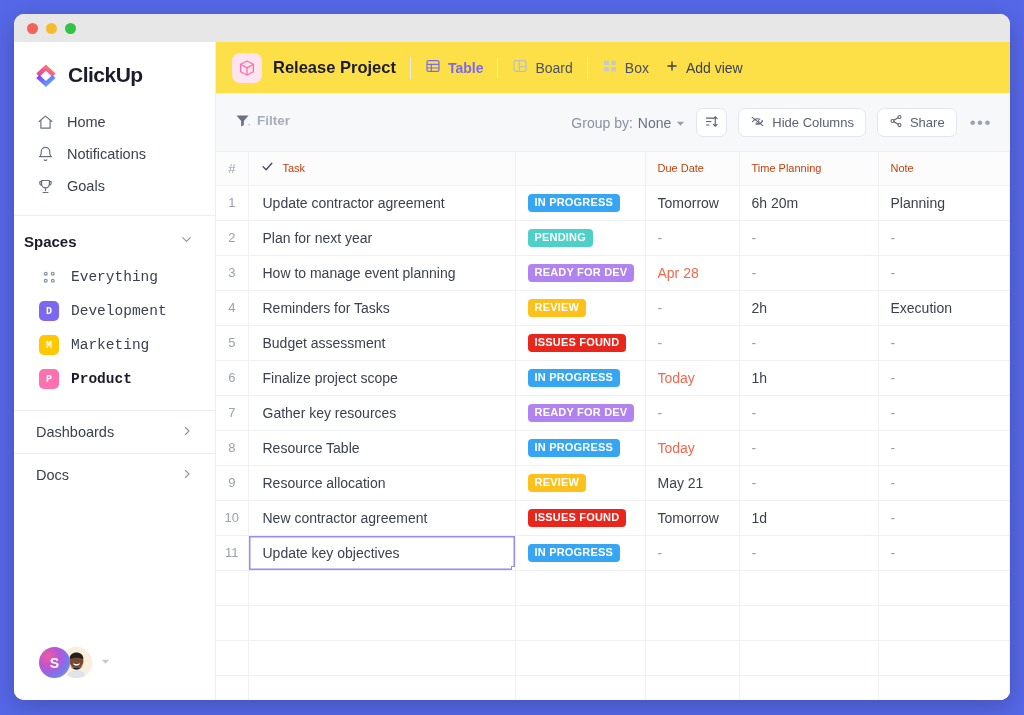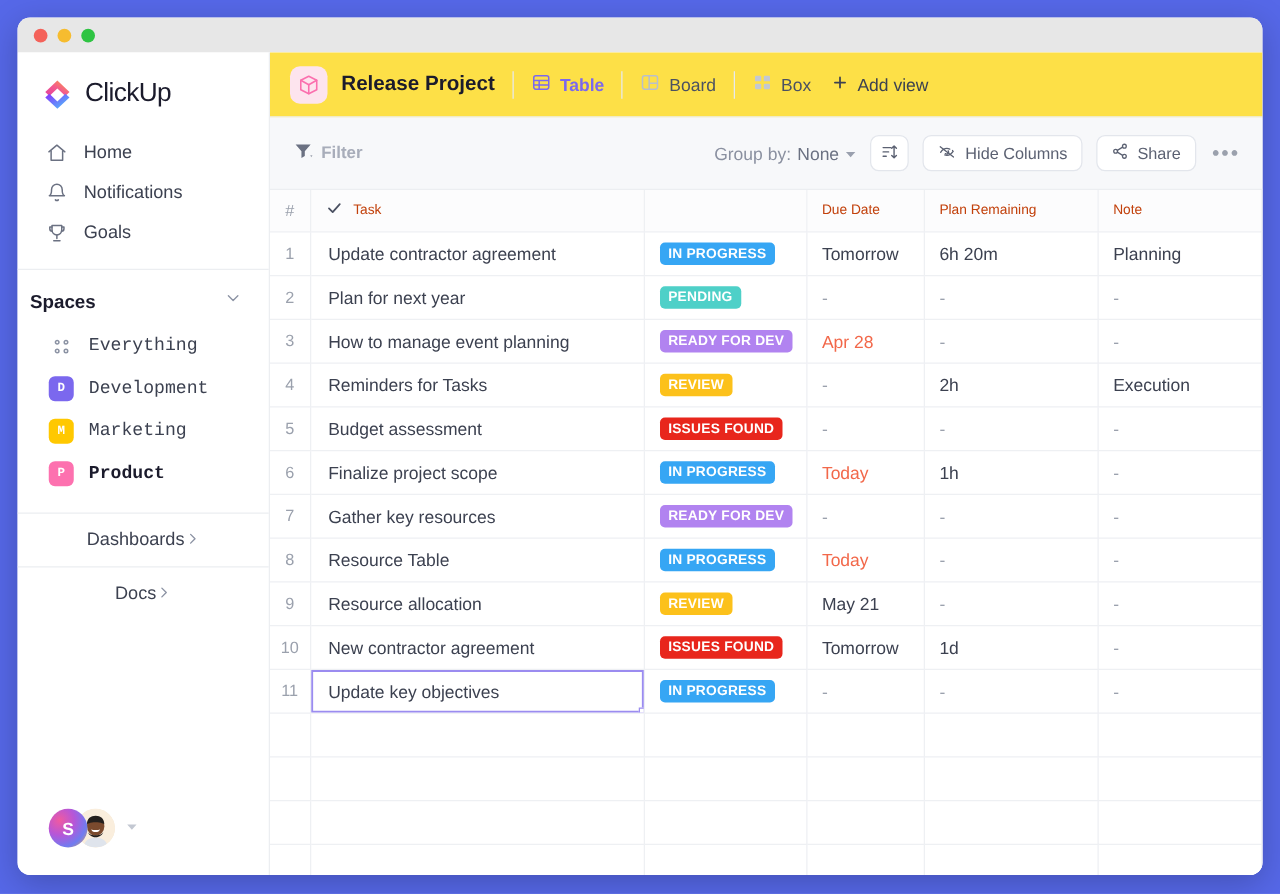--- a/index.html
+++ b/index.html
@@ -48,21 +48,21 @@
     display: flex;
     flex-direction: column;
     position: relative;
   }
   #logo-row {
     display: flex; align-items: center; gap: 9px;
     padding: 20px 0 18px 19px;
   }
   #logo-mark { width: 26px; height: 26px; position: relative; flex: 0 0 26px; }
   #logo-text {
-    font-size: 21px; font-weight: normal; color: #1b1b2c; letter-spacing: -.5px; text-align: right;
+    font-size: 21px; font-weight: bold; color: #1b1b2c; letter-spacing: -.5px; text-align: right;
   }
   .nav-item {
     display: flex; align-items: center; gap: 13px;
     padding: 7px 0 7px 22px;
     font-size: 14.5px; color: #3c4150;
     cursor: pointer;
   }
   .nav-item .ico { width: 18px; height: 18px; flex: 0 0 18px; display:flex; align-items:center; justify-content:center; }
   .sb-divider { height: 1px; background: #eceef1; margin: 13px 0 0 0; }
 
@@ -82,21 +82,21 @@
   .space-item.active { font-weight: bold; color: #1b1b2c; }
   .space-av {
     width: 20px; height: 20px; flex: 0 0 20px;
     border-radius: 5px;
     color: #fff; font-size: 10px; font-weight: bold;
     display: flex; align-items: center; justify-content: center;
   }
   .grid-ico { width: 20px; height: 20px; flex:0 0 20px; display:flex; align-items:center; justify-content:center;}
 
   .sec-row {
-    display: flex; align-items: center; justify-content: center;
+    display: flex; align-items: center; justify-content: space-between;
     padding: 13px 22px 13px 22px;
     font-size: 14.5px; color: #3c4150; cursor: pointer;
   }
   .chev { color: #8b92a3; font-size: 12px; }
 
   #sidebar-footer {
     position: absolute; left: 0; bottom: 0; width: 100%;
     padding: 0 0 22px 25px;
     display: flex; align-items: center;
   }
@@ -503,21 +503,21 @@
                   <span class="check">
                     <svg width="13" height="13" viewBox="0 0 24 24" fill="none" stroke="#4b5162" stroke-width="2.6" stroke-linecap="round" stroke-linejoin="round">
                         <path d="M4 12.5 9.5 18 20 6"></path>
                       </svg>
                   </span>
                   <span>Task</span>
                 </span>
               </th>
               <th></th>
               <th>Due Date</th>
-              <th>Plan Remaining</th>
+              <th>Time Planning</th>
               <th>Note</th>
             </tr>
           </thead>
           <tbody id="tbody">
               <tr>
                 <td class="c-num">1</td>
                 <td class="c-task">Update contractor agreement</td>
                 <td><span class="badge" style="background: rgb(54, 166, 244);">IN PROGRESS</span></td>
                 <td>Tomorrow</td>
                 <td>6h 20m</td>

